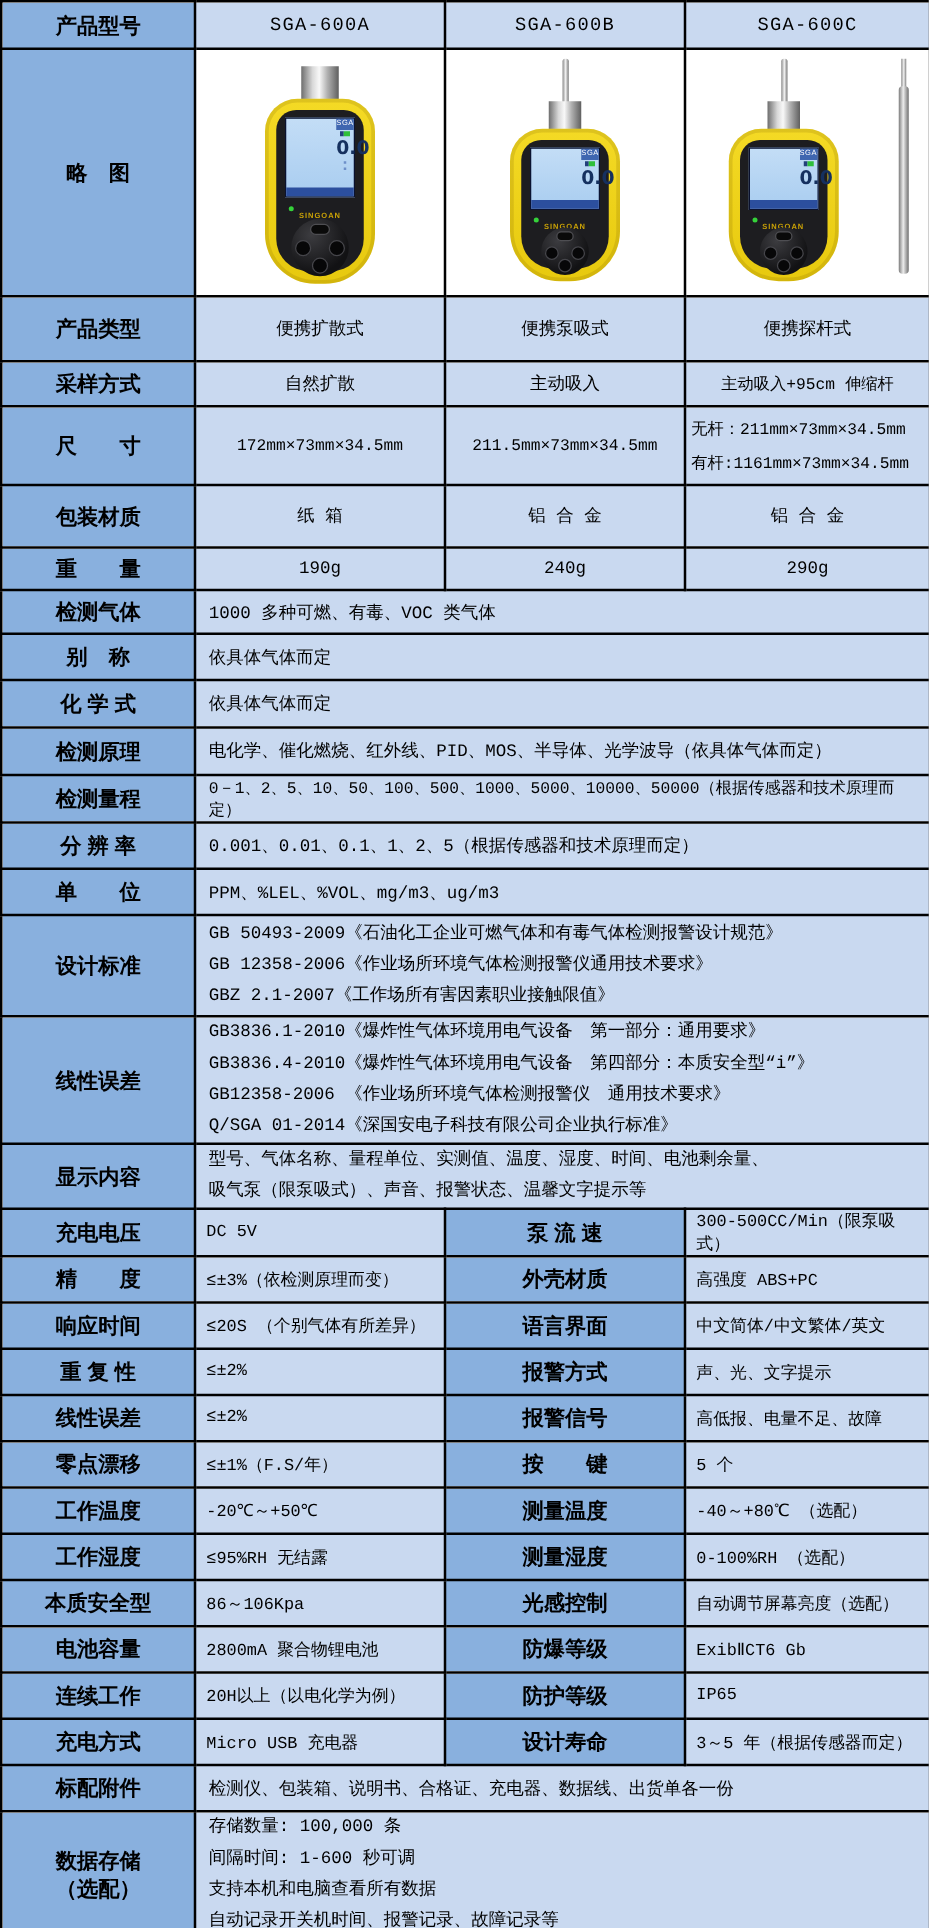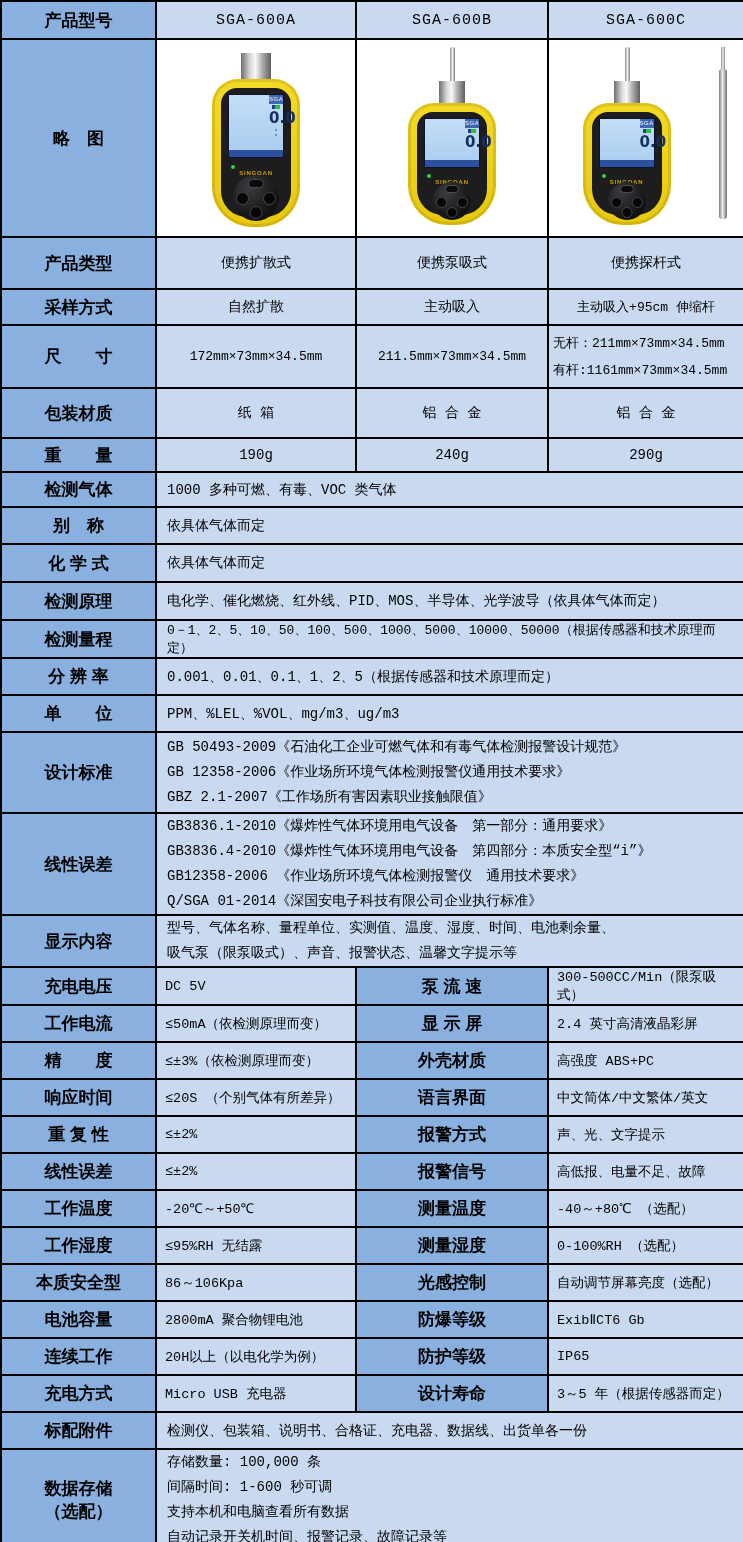--- a/index.html
+++ b/index.html
@@ -266,26 +266,20 @@
   </td>
 </tr>
 
 <tr style="height:37px">
   <td class="lbl">充电电压</td>
   <td class="val pv">DC 5V</td>
   <td class="lbl">泵 流 速</td>
   <td class="val pv">300-500CC/Min（限泵吸式）</td>
 </tr>
 <tr style="height:37px">
-  <td class="lbl">工作电流</td>
-  <td class="val pv">≤50mA（依检测原理而变）</td>
-  <td class="lbl">显 示 屏</td>
-  <td class="val pv">2.4 英寸高清液晶彩屏</td>
-</tr>
-<tr style="height:37px">
   <td class="lbl">精　　度</td>
   <td class="val pv">≤±3%（依检测原理而变）</td>
   <td class="lbl">外壳材质</td>
   <td class="val pv">高强度 ABS+PC</td>
 </tr>
 <tr style="height:37px">
   <td class="lbl">响应时间</td>
   <td class="val pv">≤20S （个别气体有所差异）</td>
   <td class="lbl">语言界面</td>
   <td class="val pv">中文简体/中文繁体/英文</td>
@@ -294,20 +288,26 @@
   <td class="lbl">重 复 性</td>
   <td class="val pv">≤±2%</td>
   <td class="lbl">报警方式</td>
   <td class="val pv">声、光、文字提示</td>
 </tr>
 <tr style="height:37px">
   <td class="lbl">线性误差</td>
   <td class="val pv">≤±2%</td>
   <td class="lbl">报警信号</td>
   <td class="val pv">高低报、电量不足、故障</td>
+</tr>
+<tr style="height:37px">
+  <td class="lbl">零点漂移</td>
+  <td class="val pv">≤±1%（F.S/年）</td>
+  <td class="lbl">按　　键</td>
+  <td class="val pv">5 个</td>
 </tr>
 <tr style="height:37px">
   <td class="lbl">工作温度</td>
   <td class="val pv">-20℃～+50℃</td>
   <td class="lbl">测量温度</td>
   <td class="val pv">-40～+80℃ （选配）</td>
 </tr>
 <tr style="height:37px">
   <td class="lbl">工作湿度</td>
   <td class="val pv">≤95%RH 无结露</td>

